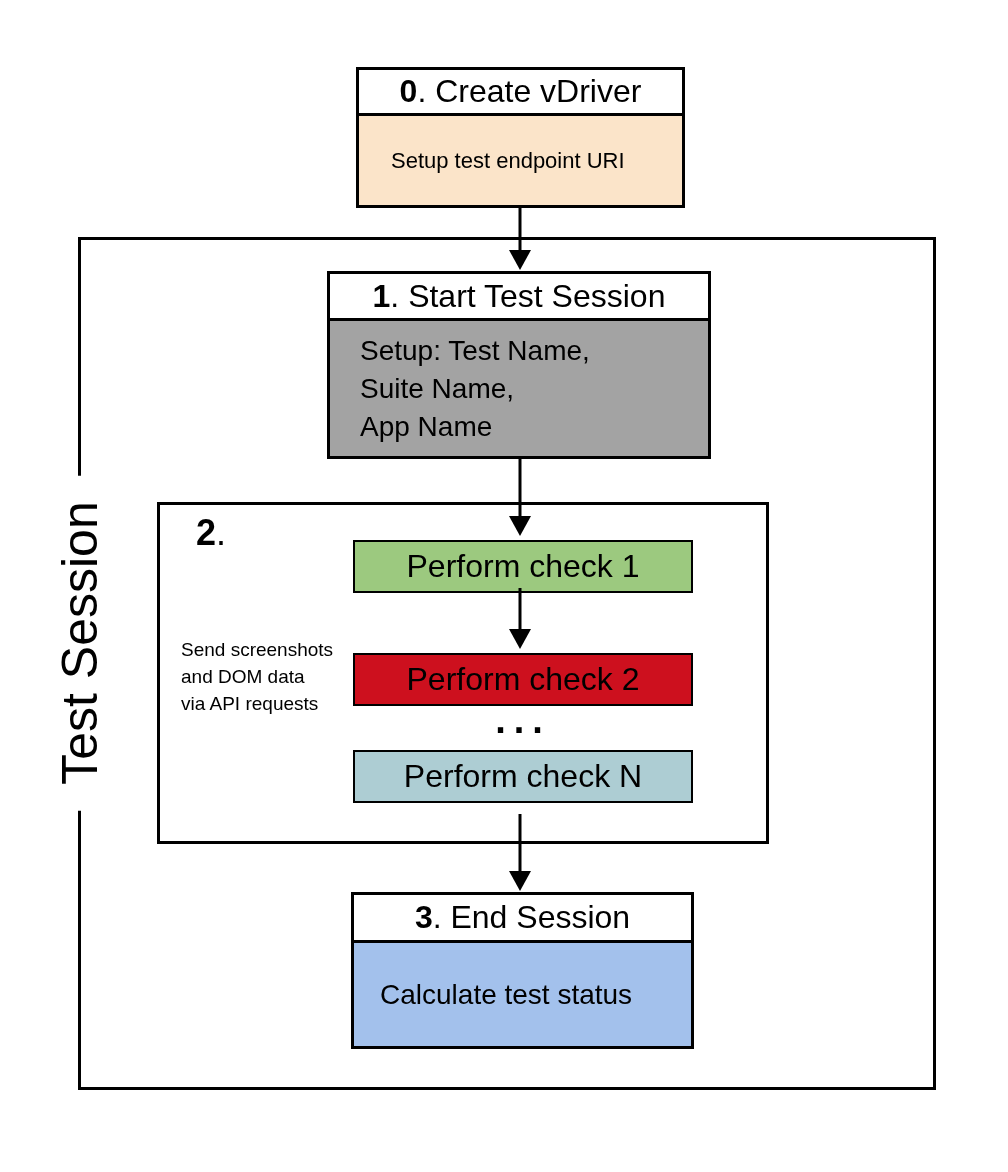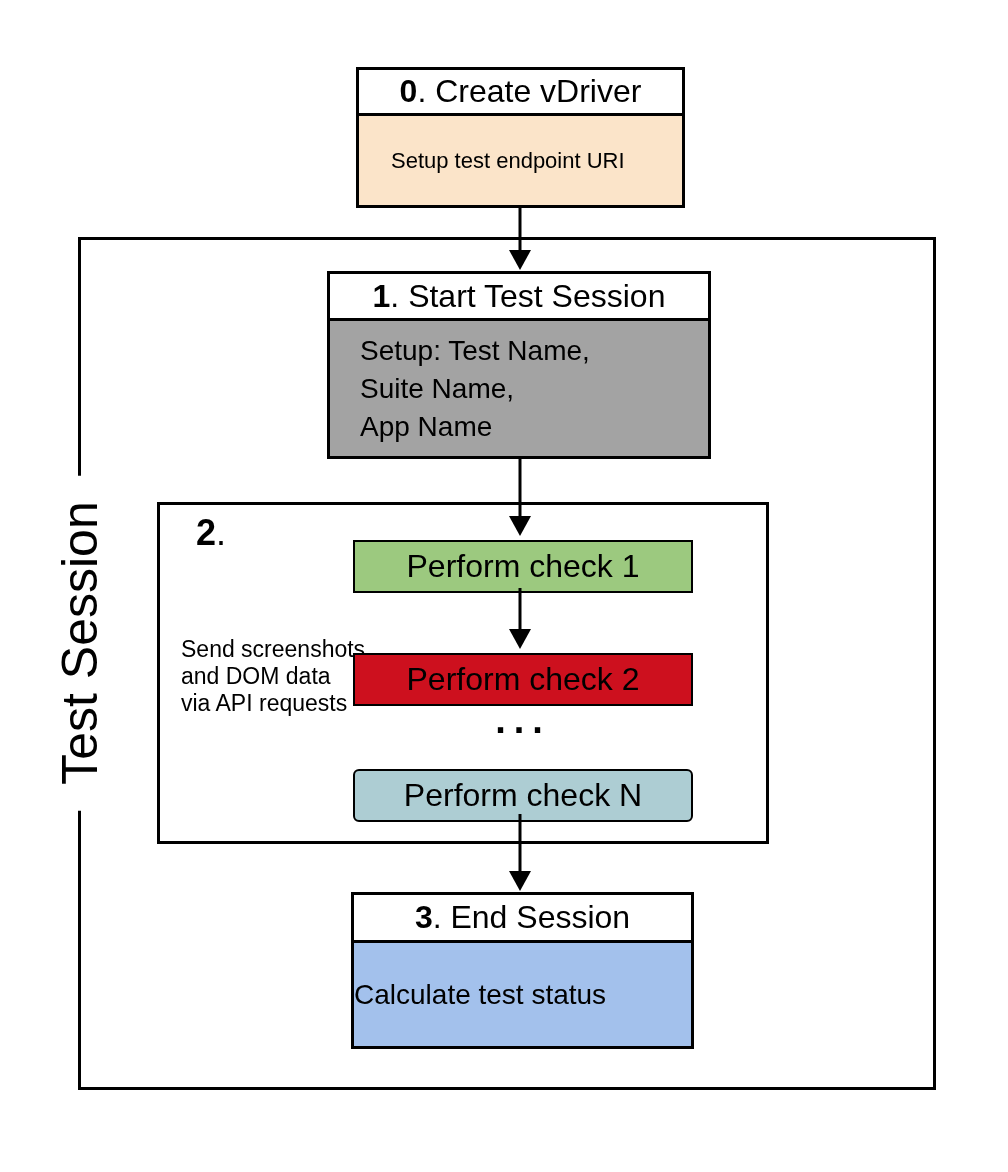--- a/index.html
+++ b/index.html
@@ -67,58 +67,58 @@
   .box0 { left: 356px; top: 67px;  width: 329px; height: 141px; }
   .box0 .step-header { height: 46px; }
   .box0 .step-body   { font-size: 22px; padding-left: 32px; }
 
   .box1 { left: 327px; top: 271px; width: 384px; height: 188px; }
   .box1 .step-header { height: 47px; }
   .box1 .step-body   { font-size: 28px; line-height: 38px; padding-left: 30px; }
 
   .box3 { left: 351px; top: 892px; width: 343px; height: 157px; }
   .box3 .step-header { height: 48px; }
-  .box3 .step-body   { font-size: 28px; }
+  .box3 .step-body   { font-size: 28px; padding-left: 26px; }
 
   
   .checks-box {
     position: absolute;
     left: 157px; top: 502px;
     width: 612px; height: 342px;
     border: 3px solid #000;
     background: #fff;
     z-index: 1;
   }
   .checks-box .step2-label {
     position: absolute;
     left: 36px; top: 10px;
     font-size: 36px;
     line-height: 1;
   }
   .checks-box .step2-label .num { font-weight: 700; }
   .checks-box .side-note {
     position: absolute;
     left: 21px; top: 131px;
-    font-size: 23px;
+    font-size: 19px;
     line-height: 27px;
     white-space: pre-line;
   }
   .check-item {
     position: absolute;
     left: 193px;
     width: 340px; height: 53px;
     border: 2px solid #000;
     display: flex;
     align-items: center;
     justify-content: center;
     font-size: 32px;
   }
   .check-1 { top: 35px; }
   .check-2 { top: 148px; }
-  .check-n { top: 264px; border-radius: 6px; }
+  .check-n { top: 245px; }
   .check-ellipsis {
     position: absolute;
     left: 193px; top: 196px;
     width: 340px;
     text-align: center;
     font-size: 38px;
     font-weight: 700;
     letter-spacing: 8px;
     line-height: 1;
   }

